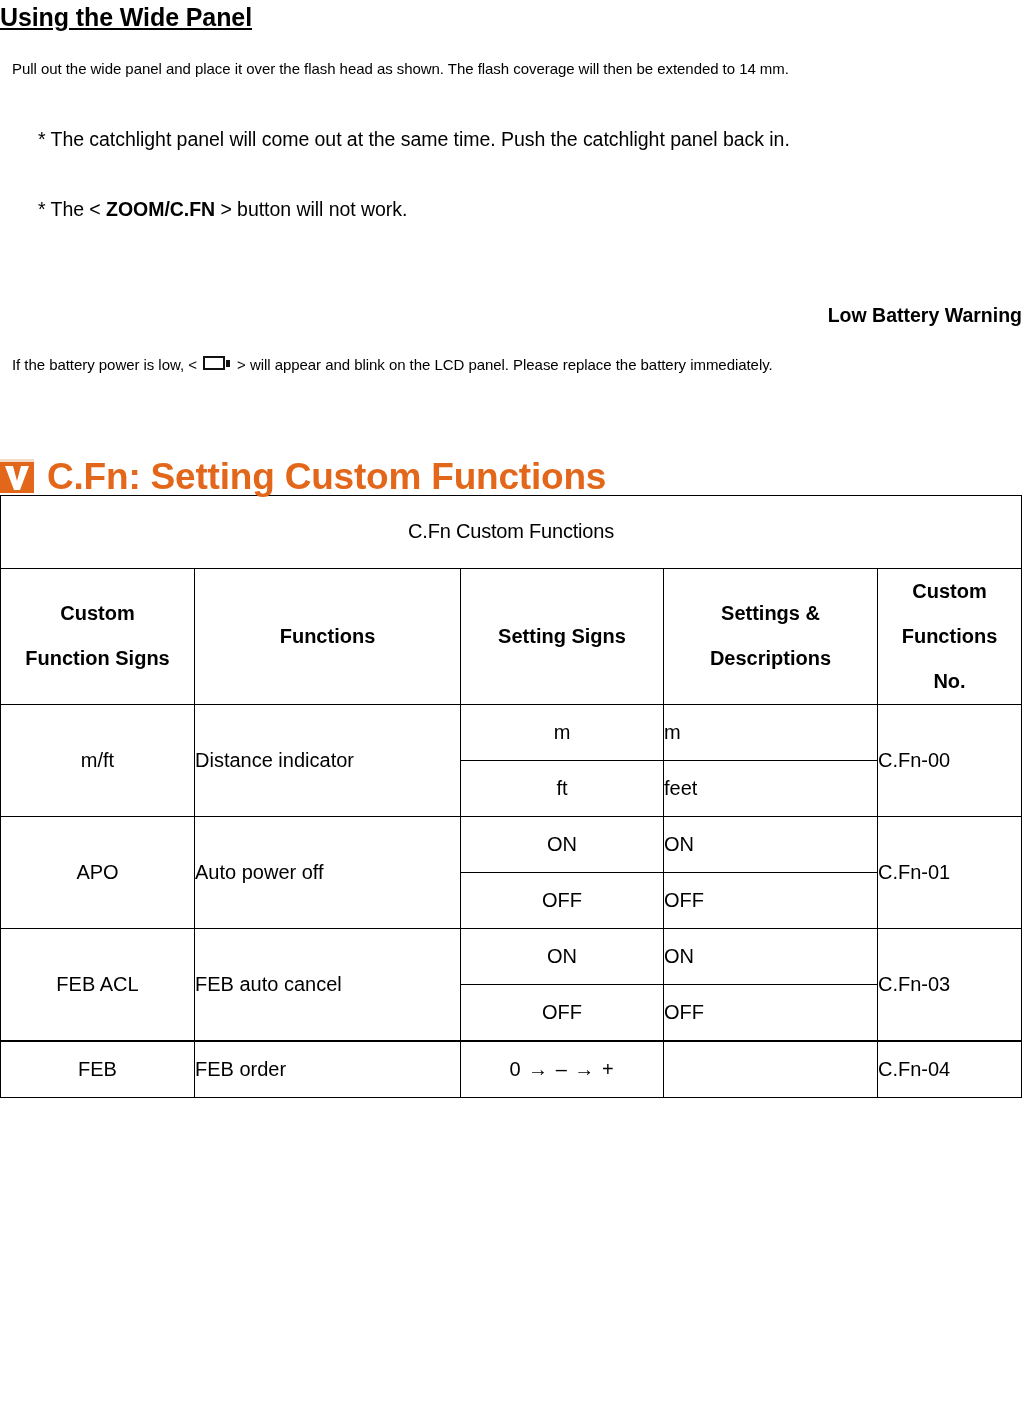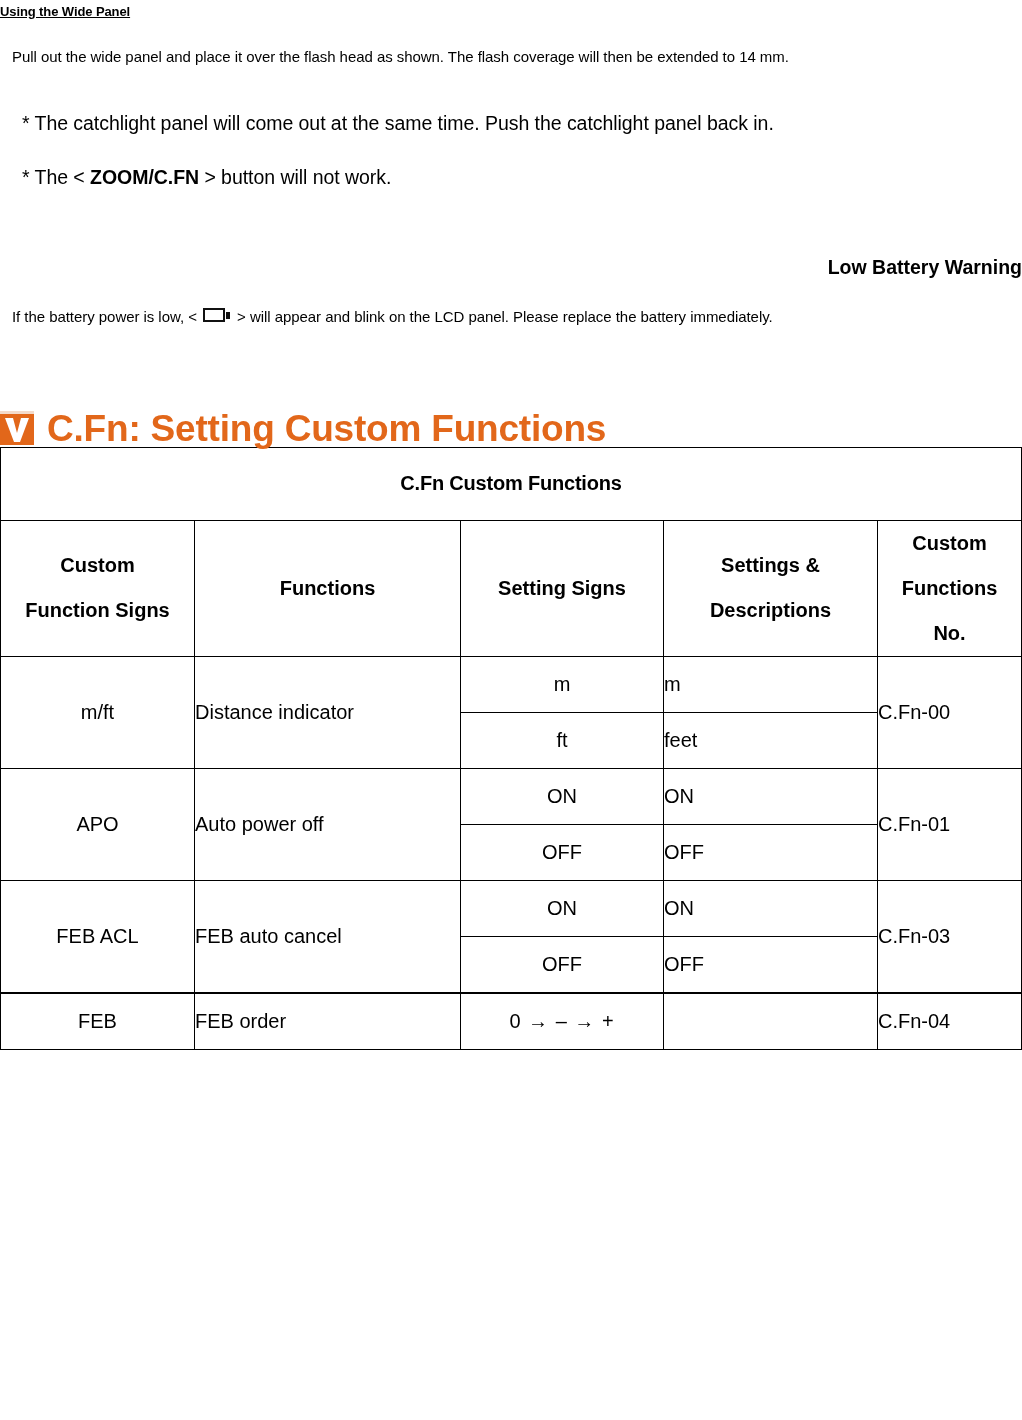--- a/index.html
+++ b/index.html
@@ -17,21 +17,21 @@
   .page {
     position: relative;
     width: 1022px;
     height: 1420px;
     box-sizing: border-box;
     padding: 0;
   }
 
   
   .heading-underline {
-    font-size: 13px;
+    font-size: 25px;
     font-weight: bold;
     text-decoration: underline;
     letter-spacing: -0.1px;
     line-height: 1;
     margin: 0;
     padding: 5px 0 0 0;
   }
   .heading-plain {
     font-size: 19.5px;
     font-weight: bold;
@@ -47,21 +47,21 @@
     text-align: justify;
     text-justify: inter-word;
     letter-spacing: -0.05px;
   }
   .para.nojust {
     text-align: left;
   }
   .bullet {
     font-size: 19.5px;
     line-height: 54px;
-    margin: 0;
+    margin: 16px;
     padding-left: 22px;
     letter-spacing: -0.05px;
   }
   .b {
     font-weight: bold;
   }
   .spacer-line {
     height: 54px;
   }
 
@@ -130,21 +130,21 @@
   table.cfn td {
     border: 1.3px solid #000;
     padding: 0;
     vertical-align: middle;
     font-size: 20px;
     color: #000;
   }
   .tbl-title {
     text-align: center;
     font-size: 29px;
-    font-weight: bold;
+    font-weight: normal;
     height: 72px;
     letter-spacing: -0.2px;
   }
   .th {
     text-align: center;
     font-weight: bold;
     font-size: 20px;
     line-height: 45px;
     padding: 8px 4px;
   }

